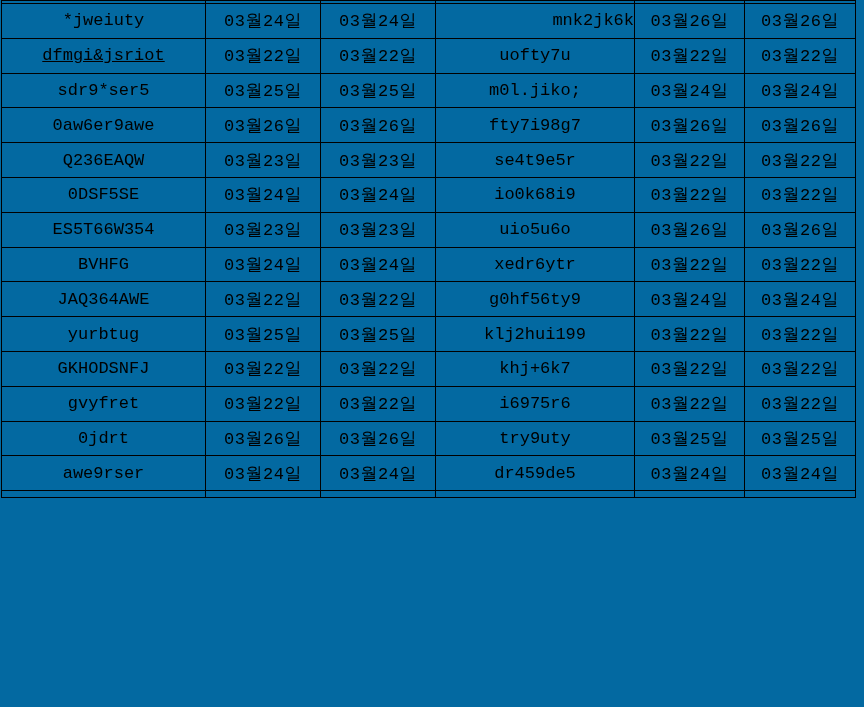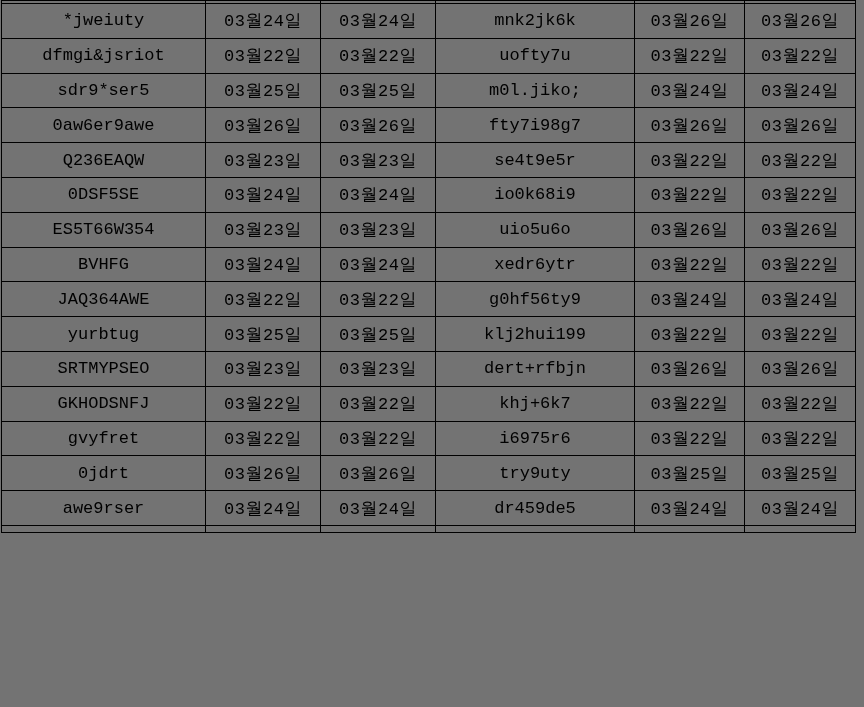--- a/index.html
+++ b/index.html
@@ -43,21 +43,21 @@
   td.name-cell {
     letter-spacing: 0;
   }
   td.date-cell {
     letter-spacing: 0.5px;
   }
 </style>
 </head>
 <body>
 
-<div class="screen" style="background: #737373; color: rgb(0, 0, 0);">
+<div class="screen" style="background: #0369a1; color: rgb(0, 0, 0);">
   <table class="data-grid">
     <colgroup>
       <col style="width:204px">
       <col style="width:115px">
       <col style="width:115px">
       <col style="width:199px">
       <col style="width:110px">
       <col style="width:111px">
     </colgroup>
     <tbody>
@@ -67,26 +67,26 @@
         <td></td>
         <td></td>
         <td></td>
         <td></td>
       </tr>
 
       <tr class="data-row">
           <td class="name-cell" style="border-color: rgb(0, 0, 0);">*jweiuty</td>
           <td class="date-cell" style="border-color: rgb(0, 0, 0);">03월24일</td>
           <td class="date-cell" style="border-color: rgb(0, 0, 0);">03월24일</td>
-          <td class="name-cell" style="border-color: rgb(0, 0, 0);">mnk2jk6k</td>
+          <td class="name-cell" style="border-color: rgb(0, 0, 0); text-align: right;">mnk2jk6k</td>
           <td class="date-cell" style="border-color: rgb(0, 0, 0);">03월26일</td>
           <td class="date-cell" style="border-color: rgb(0, 0, 0);">03월26일</td>
         </tr>
         <tr class="data-row">
-          <td class="name-cell" style="border-color: rgb(0, 0, 0);">dfmgi&amp;jsriot</td>
+          <td class="name-cell" style="border-color: rgb(0, 0, 0); text-decoration: underline;">dfmgi&amp;jsriot</td>
           <td class="date-cell" style="border-color: rgb(0, 0, 0);">03월22일</td>
           <td class="date-cell" style="border-color: rgb(0, 0, 0);">03월22일</td>
           <td class="name-cell" style="border-color: rgb(0, 0, 0); text-align: center;">uofty7u</td>
           <td class="date-cell" style="border-color: rgb(0, 0, 0);">03월22일</td>
           <td class="date-cell" style="border-color: rgb(0, 0, 0);">03월22일</td>
         </tr>
         <tr class="data-row">
           <td class="name-cell" style="border-color: rgb(0, 0, 0);">sdr9*ser5</td>
           <td class="date-cell" style="border-color: rgb(0, 0, 0);">03월25일</td>
           <td class="date-cell" style="border-color: rgb(0, 0, 0);">03월25일</td>
@@ -144,28 +144,20 @@
         </tr>
         <tr class="data-row">
           <td class="name-cell" style="border-color: rgb(0, 0, 0);">yurbtug</td>
           <td class="date-cell" style="border-color: rgb(0, 0, 0);">03월25일</td>
           <td class="date-cell" style="border-color: rgb(0, 0, 0);">03월25일</td>
           <td class="name-cell" style="border-color: rgb(0, 0, 0);">klj2hui199</td>
           <td class="date-cell" style="border-color: rgb(0, 0, 0);">03월22일</td>
           <td class="date-cell" style="border-color: rgb(0, 0, 0);">03월22일</td>
         </tr>
         <tr class="data-row">
-          <td class="name-cell" style="border-color: rgb(0, 0, 0);">SRTMYPSEO</td>
-          <td class="date-cell" style="border-color: rgb(0, 0, 0);">03월23일</td>
-          <td class="date-cell" style="border-color: rgb(0, 0, 0);">03월23일</td>
-          <td class="name-cell" style="border-color: rgb(0, 0, 0);">dert+rfbjn</td>
-          <td class="date-cell" style="border-color: rgb(0, 0, 0);">03월26일</td>
-          <td class="date-cell" style="border-color: rgb(0, 0, 0);">03월26일</td>
-        </tr>
-        <tr class="data-row">
           <td class="name-cell" style="border-color: rgb(0, 0, 0);">GKHODSNFJ</td>
           <td class="date-cell" style="border-color: rgb(0, 0, 0);">03월22일</td>
           <td class="date-cell" style="border-color: rgb(0, 0, 0);">03월22일</td>
           <td class="name-cell" style="border-color: rgb(0, 0, 0);">khj+6k7</td>
           <td class="date-cell" style="border-color: rgb(0, 0, 0);">03월22일</td>
           <td class="date-cell" style="border-color: rgb(0, 0, 0);">03월22일</td>
         </tr>
         <tr class="data-row">
           <td class="name-cell" style="border-color: rgb(0, 0, 0);">gvyfret</td>
           <td class="date-cell" style="border-color: rgb(0, 0, 0);">03월22일</td>

